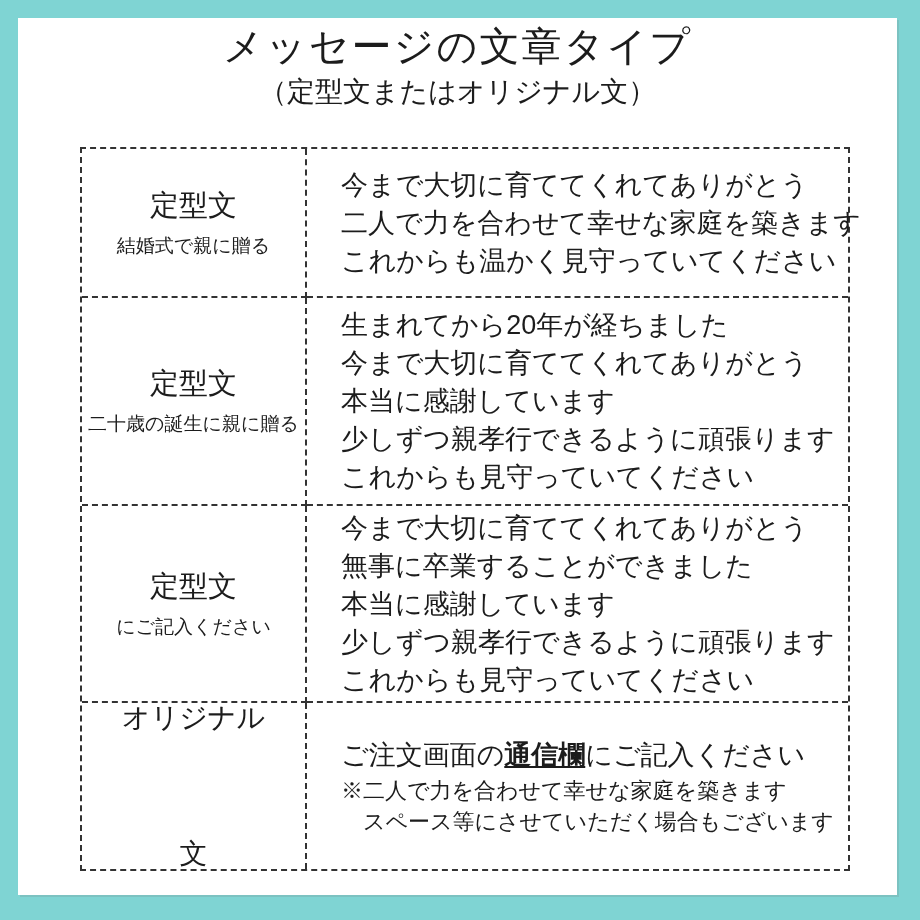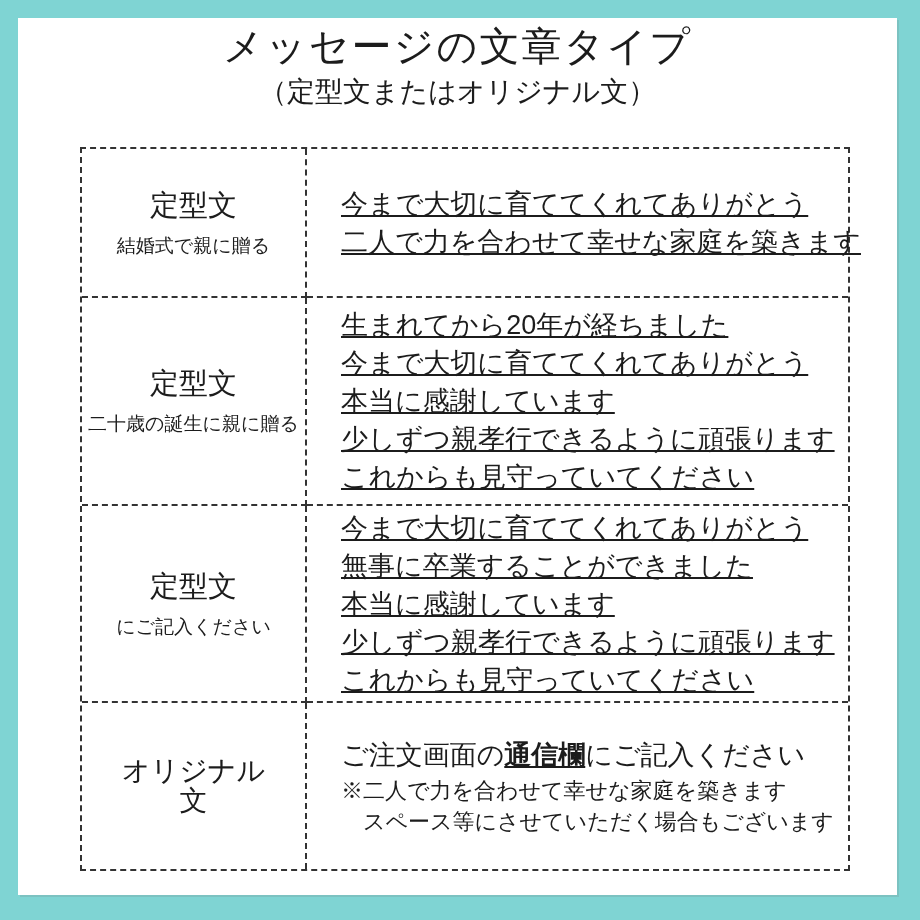--- a/index.html
+++ b/index.html
@@ -83,24 +83,24 @@
   }
   .type-note {
     font-size: 19px;
     line-height: 24px;
     margin-top: 12px;
   }
   .message-line {
     font-size: 27px;
     line-height: 38px;
     white-space: nowrap;
-    text-decoration: underline;
   }
   .original-cell {
     gap: 0;
+    justify-content: space-between;
   }
   .original-label-line {
     font-size: 28px;
     line-height: 30px;
   }
   .original-main-line {
     font-size: 27px;
     line-height: 40px;
     white-space: nowrap;
   }
@@ -127,20 +127,21 @@
 
     <div class="table">
 
       <div class="cell type-cell row-sep">
         <div class="type-label">定型文</div>
         <div class="type-note">結婚式で親に贈る</div>
       </div>
       <div class="cell message-cell row-sep">
           <div class="message-line">今まで大切に育ててくれてありがとう</div>
           <div class="message-line">二人で力を合わせて幸せな家庭を築きます</div>
+          <div class="message-line">これからも温かく見守っていてください</div>
         </div>
 
       <div class="cell type-cell row-sep">
         <div class="type-label">定型文</div>
         <div class="type-note">二十歳の誕生に親に贈る</div>
       </div>
       <div class="cell message-cell row-sep">
           <div class="message-line">生まれてから20年が経ちました</div>
           <div class="message-line">今まで大切に育ててくれてありがとう</div>
           <div class="message-line">本当に感謝しています</div>

